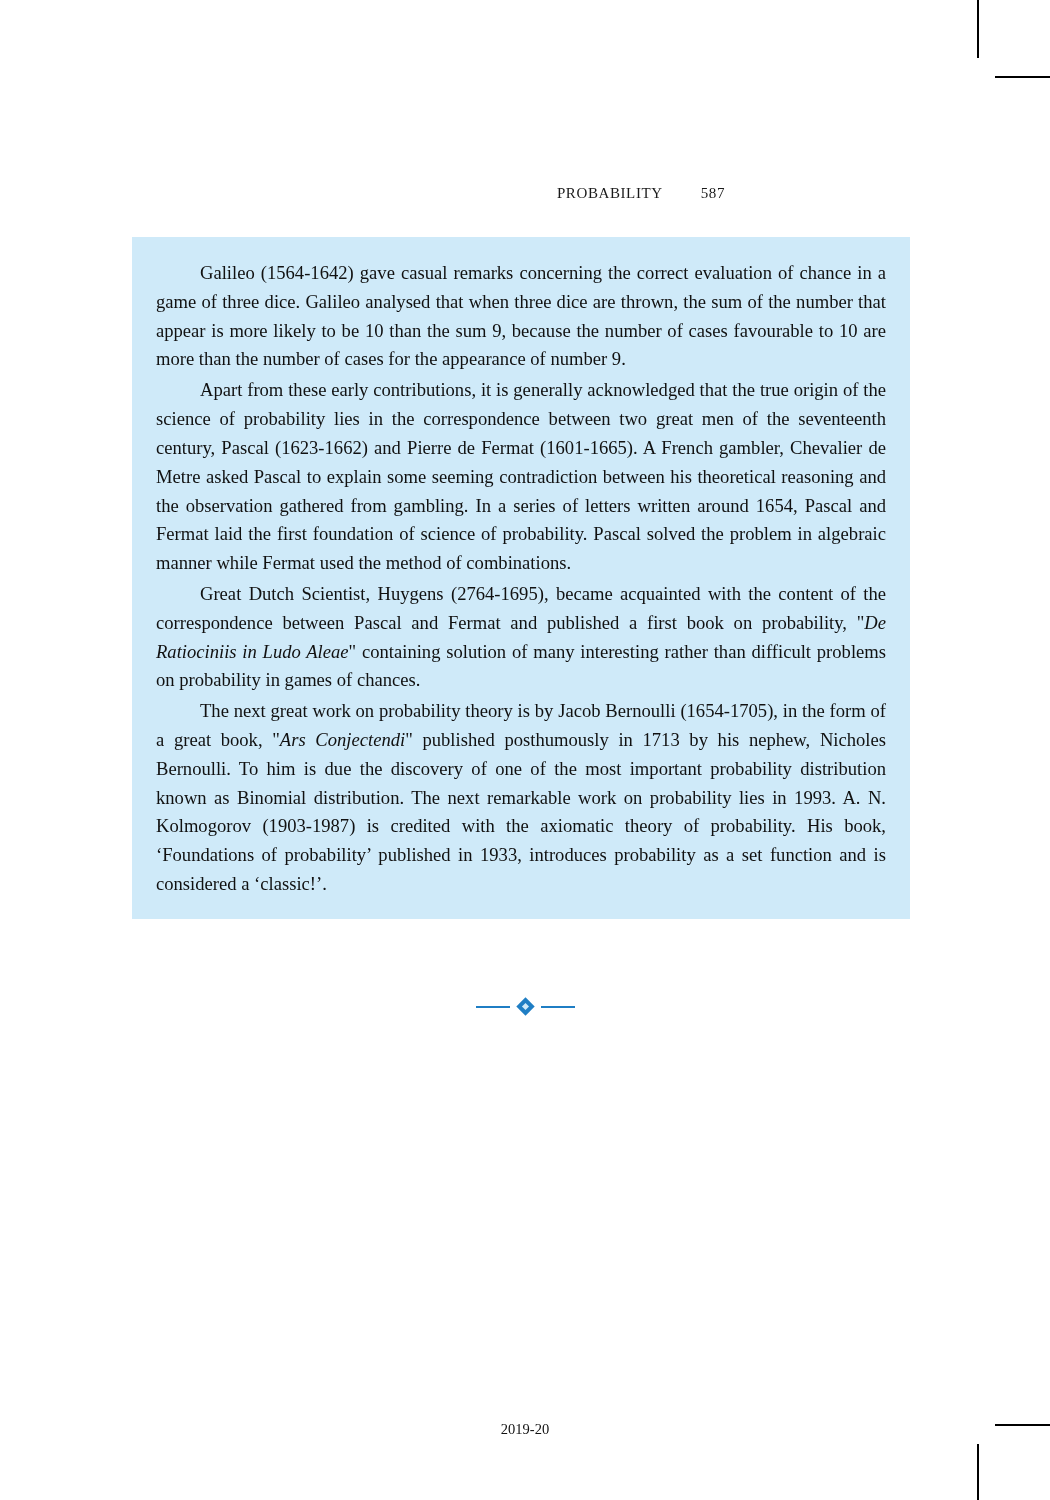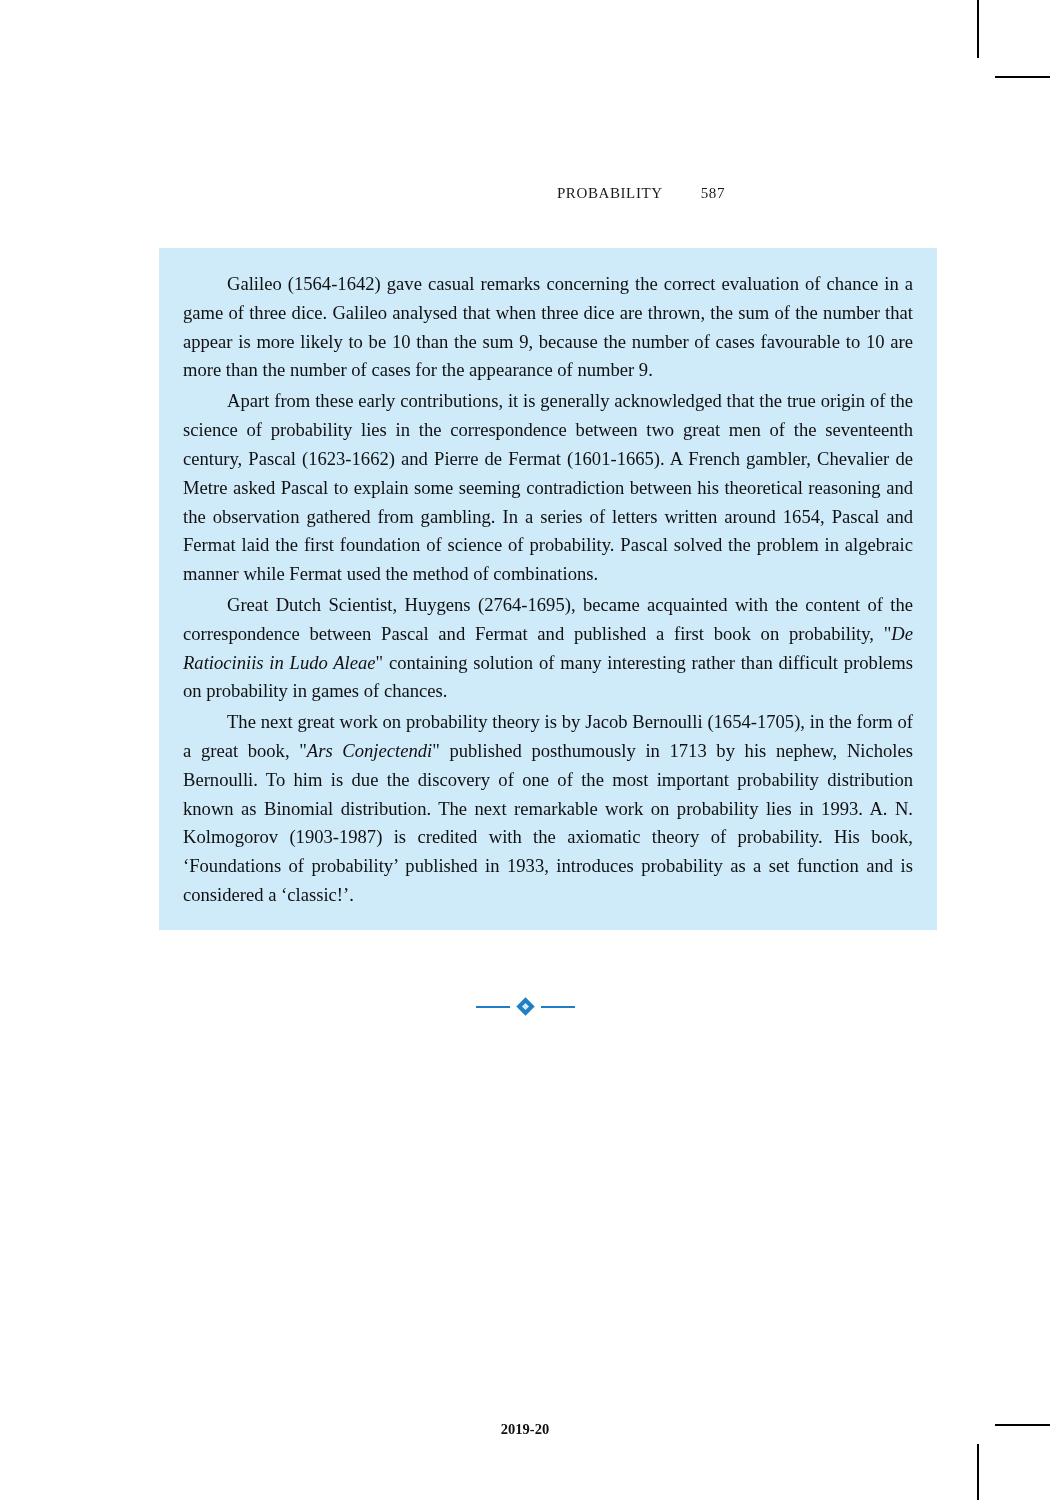--- a/index.html
+++ b/index.html
@@ -69,27 +69,26 @@
     letter-spacing: 0.6px;
     color: #1a1a1a;
     z-index: 3;
   }
   .page-header .ph-title { margin-right: 38px; }
 
   
   .content-box {
     position: absolute;
     left: 132px;
-    top: 248px;
+    top: 237px;
     width: 778px;
     box-sizing: border-box;
     background: #cfeaf9;
     padding: 22px 24px 20px 24px;
     z-index: 2;
-    margin-left: 27px;
   }
   .content-box p {
     margin: 0 0 2px 0;
     font-size: 18.6px;
     line-height: 1.55;
     text-align: justify;
     text-indent: 44px;
     color: #111;
   }
   .content-box p:last-child { margin-bottom: 0; }
@@ -130,21 +129,21 @@
   }
 
   
   .page-footer {
     position: absolute;
     bottom: 62px;
     left: 0;
     width: 1050px;
     text-align: center;
     font-size: 14.5px;
-    font-weight: bold;
+    font-weight: normal;
     color: #111;
     z-index: 3;
   }
 </style>
 </head>
 <body>
 
 <div class="crop-mark cm-tr-v"></div>
 <div class="crop-mark cm-tr-h"></div>
 <div class="crop-mark cm-br-v"></div>

